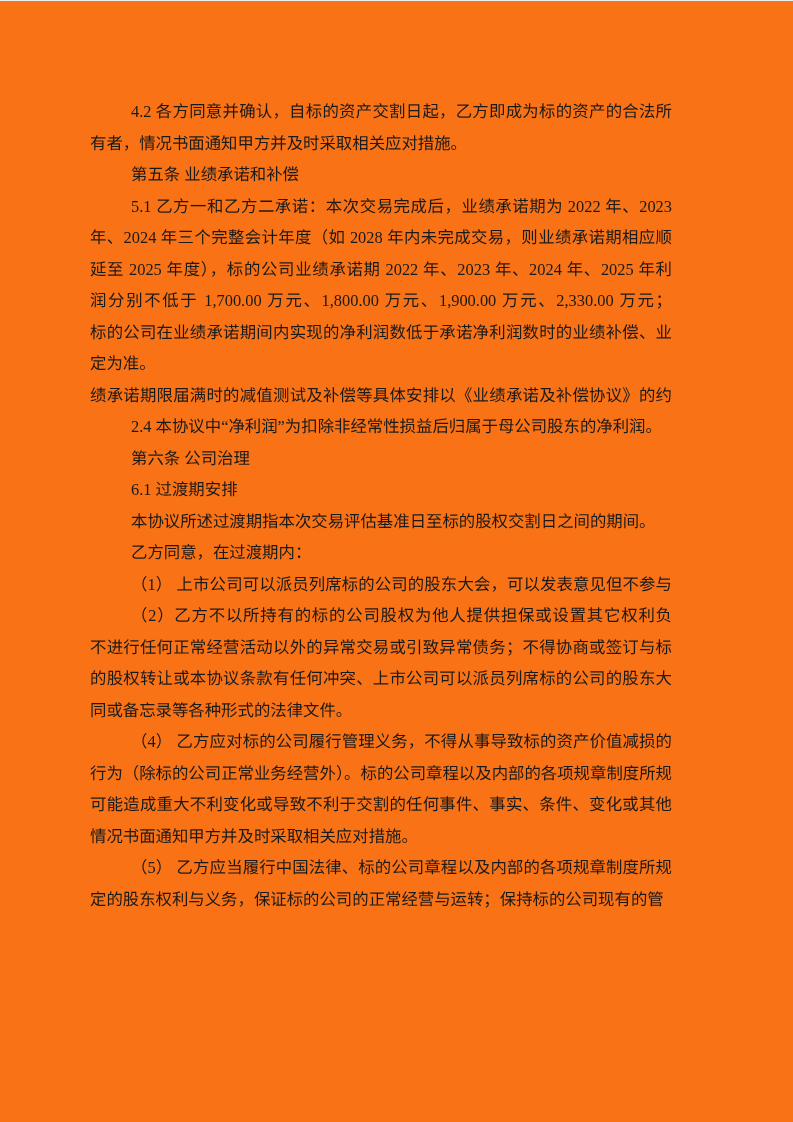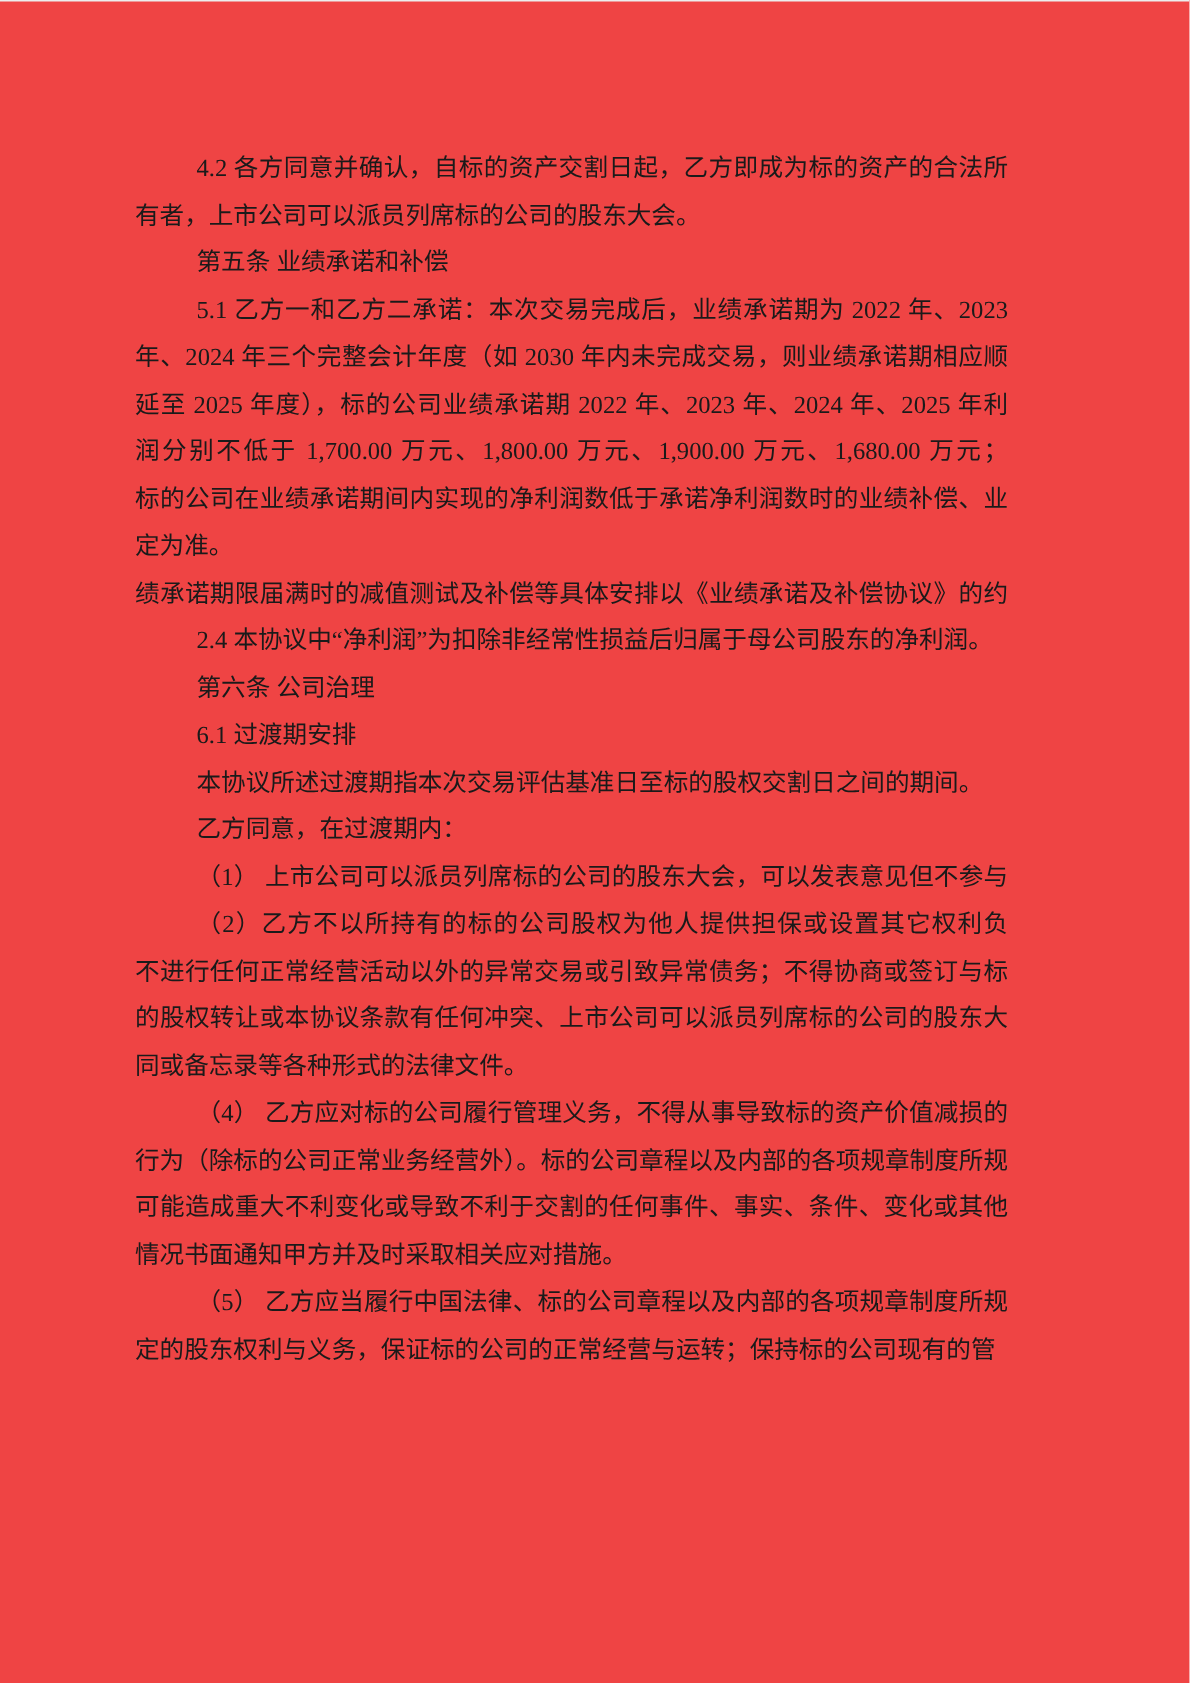--- a/index.html
+++ b/index.html
@@ -4,21 +4,21 @@
 <style>
   html, body {
     margin: 0;
     padding: 0;
     background: #ffffff;
   }
   .page {
     position: relative;
     width: 793px;
     height: 1122px;
-    background: #ef4444;
+    background: #f97316;
     overflow: hidden;
     box-sizing: border-box;
     border-top: 1px solid #ededed;
   }
   .content {
     position: absolute;
     left: 90px;
     top: 95px;
     width: 582px;
     font-family: "Liberation Serif", "DejaVu Serif", serif;
@@ -45,30 +45,30 @@
     text-align-last: left;
   }
 </style>
 </head>
 <body>
 
 <div class="page">
   <div class="content">
       <div class="paragraph">
         <div class="line first">4.2 各方同意并确认，自标的资产交割日起，乙方即成为标的资产的合法所</div>
-        <div class="line final">有者，上市公司可以派员列席标的公司的股东大会。</div>
+        <div class="line final">有者，情况书面通知甲方并及时采取相关应对措施。</div>
       </div>
       <div class="paragraph">
         <div class="line first final">第五条 业绩承诺和补偿</div>
       </div>
       <div class="paragraph">
         <div class="line first">5.1 乙方一和乙方二承诺：本次交易完成后，业绩承诺期为 2022 年、2023</div>
-        <div class="line">年、2024 年三个完整会计年度（如 2030 年内未完成交易，则业绩承诺期相应顺</div>
+        <div class="line">年、2024 年三个完整会计年度（如 2028 年内未完成交易，则业绩承诺期相应顺</div>
         <div class="line">延至 2025 年度），标的公司业绩承诺期 2022 年、2023 年、2024 年、2025 年利</div>
-        <div class="line">润分别不低于 1,700.00 万元、1,800.00 万元、1,900.00 万元、1,680.00 万元；</div>
+        <div class="line">润分别不低于 1,700.00 万元、1,800.00 万元、1,900.00 万元、2,330.00 万元；</div>
         <div class="line">标的公司在业绩承诺期间内实现的净利润数低于承诺净利润数时的业绩补偿、业</div>
         <div class="line final">定为准。</div>
         <div class="line">绩承诺期限届满时的减值测试及补偿等具体安排以《业绩承诺及补偿协议》的约</div>
       </div>
       <div class="paragraph">
         <div class="line first final">2.4 本协议中“净利润”为扣除非经常性损益后归属于母公司股东的净利润。</div>
       </div>
       <div class="paragraph">
         <div class="line first final">第六条 公司治理</div>
       </div>

